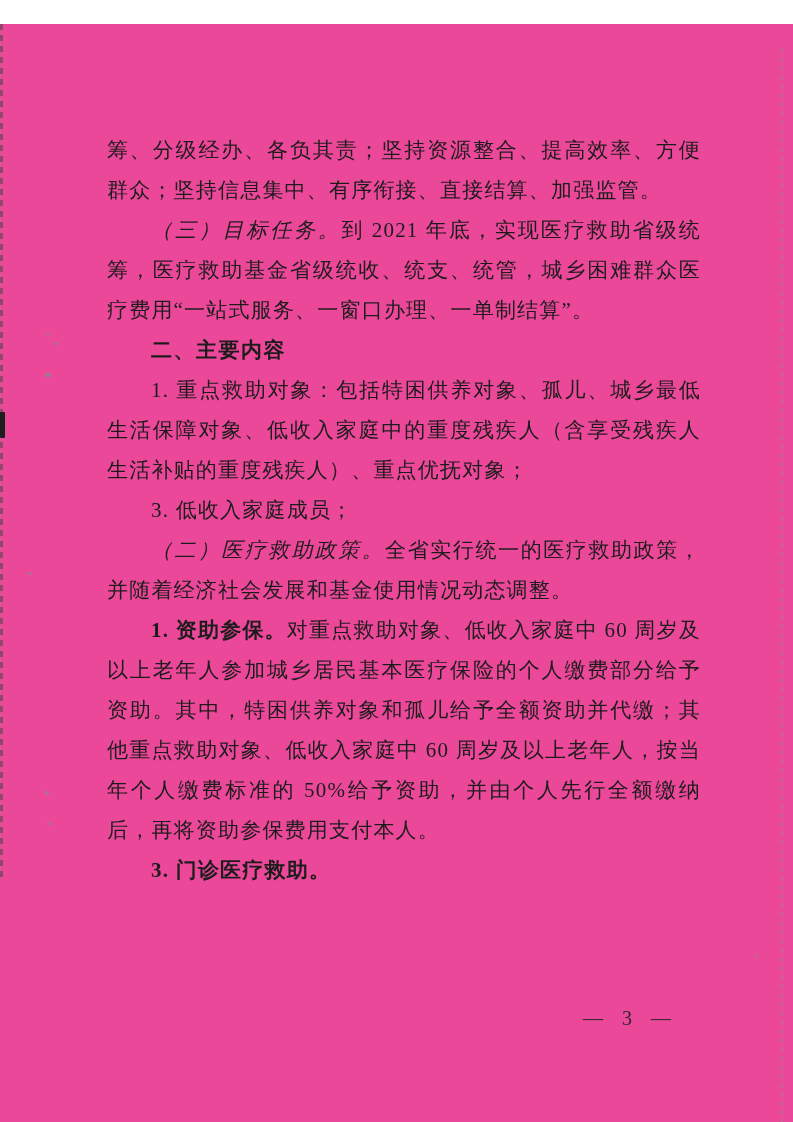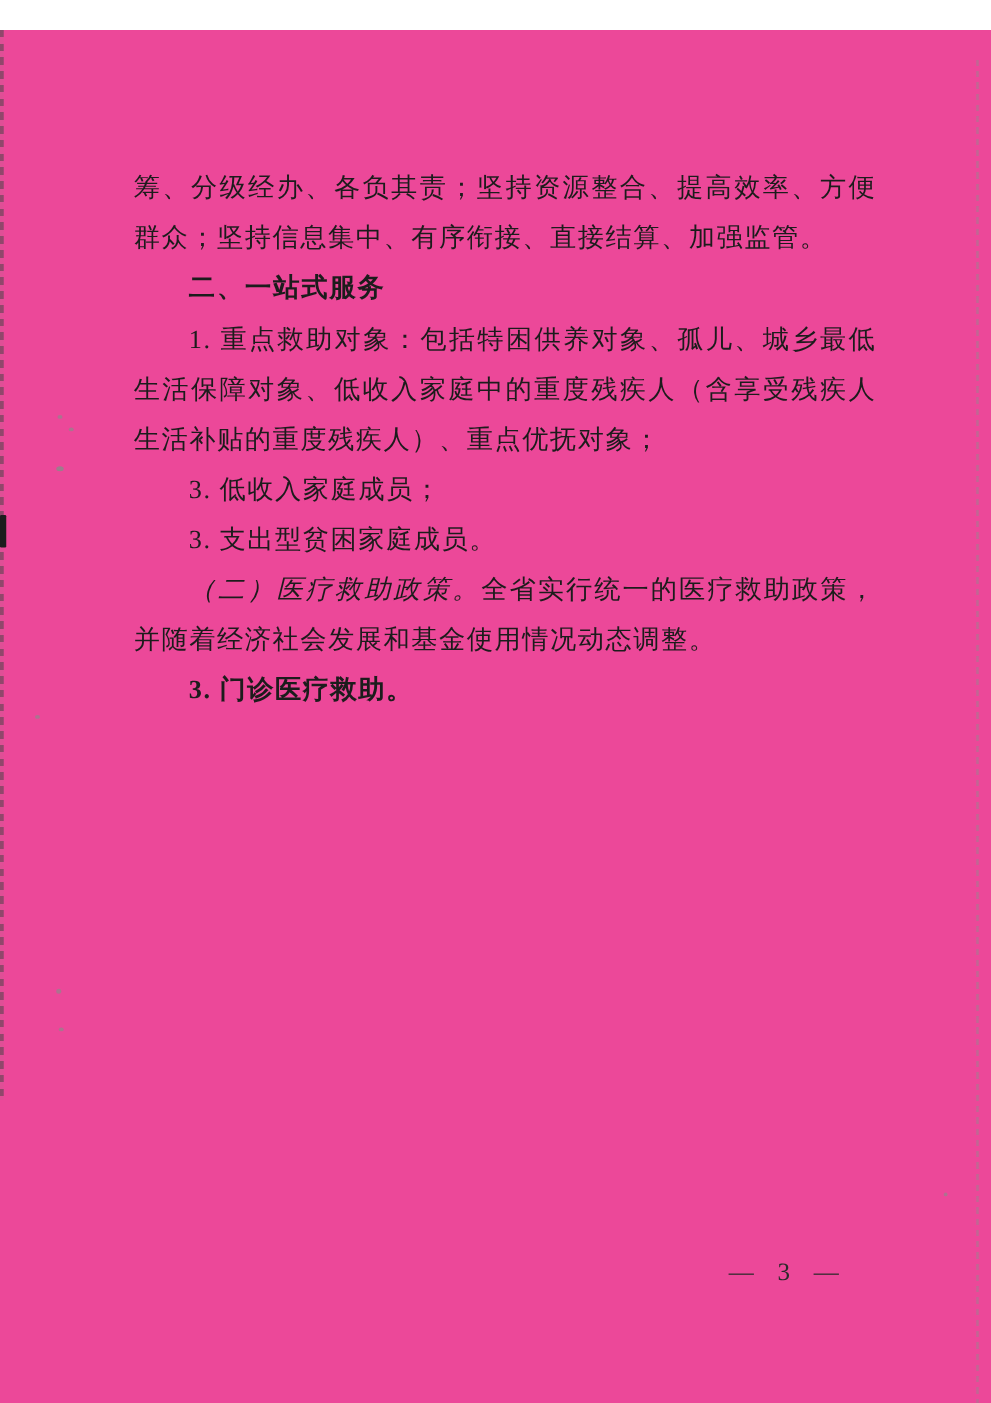--- a/index.html
+++ b/index.html
@@ -101,22 +101,23 @@
   <div class="speck" style="left:46px; top:308px; width:4px; height:3px;"></div>
   <div class="speck" style="left:55px; top:318px; width:4px; height:3px;"></div>
   <div class="speck" style="left:45px; top:349px; width:6px; height:4px; opacity:0.8;"></div>
   <div class="speck" style="left:28px; top:548px; width:4px; height:3px;"></div>
   <div class="speck" style="left:45px; top:767px; width:4px; height:4px;"></div>
   <div class="speck" style="left:47px; top:798px; width:4px; height:3px;"></div>
   <div class="speck" style="left:755px; top:930px; width:3px; height:3px;"></div>
 
   <div class="content">
       <p class="para"><span class="run-normal">筹、分级经办、各负其责；坚持资源整合、提高效率、方便群众；坚持信息集中、有序衔接、直接结算、加强监管。</span></p>
-      <p class="para indent"><span class="run-hei-bold">二、一站式服务</span></p>
+      <p class="para indent"><span class="run-kai">（三）目标任务。</span><span class="run-normal">到 2021 年底，实现医疗救助省级统筹，医疗救助基金省级统收、统支、统管，城乡困难群众医疗费用“一站式服务、一窗口办理、一单制结算”。</span></p>
+      <p class="para indent"><span class="run-hei-bold">二、主要内容</span></p>
       <p class="para indent"><span class="run-normal">1. 重点救助对象：包括特困供养对象、孤儿、城乡最低生活保障对象、低收入家庭中的重度残疾人（含享受残疾人生活补贴的重度残疾人）、重点优抚对象；</span></p>
       <p class="para indent"><span class="run-normal">3. 低收入家庭成员；</span></p>
-      <p class="para indent"><span class="run-normal">3. 支出型贫困家庭成员。</span></p>
       <p class="para indent"><span class="run-kai">（二）医疗救助政策。</span><span class="run-normal">全省实行统一的医疗救助政策，并随着经济社会发展和基金使用情况动态调整。</span></p>
+      <p class="para indent"><span class="run-song-bold">1. 资助参保。</span><span class="run-normal">对重点救助对象、低收入家庭中 60 周岁及以上老年人参加城乡居民基本医疗保险的个人缴费部分给予资助。其中，特困供养对象和孤儿给予全额资助并代缴；其他重点救助对象、低收入家庭中 60 周岁及以上老年人，按当年个人缴费标准的 50%给予资助，并由个人先行全额缴纳后，再将资助参保费用支付本人。</span></p>
       <p class="para indent"><span class="run-song-bold">3. 门诊医疗救助。</span></p>
     </div>
 
   <div class="page-number">— 3 —</div>
 </div>
 
 </body></html>

